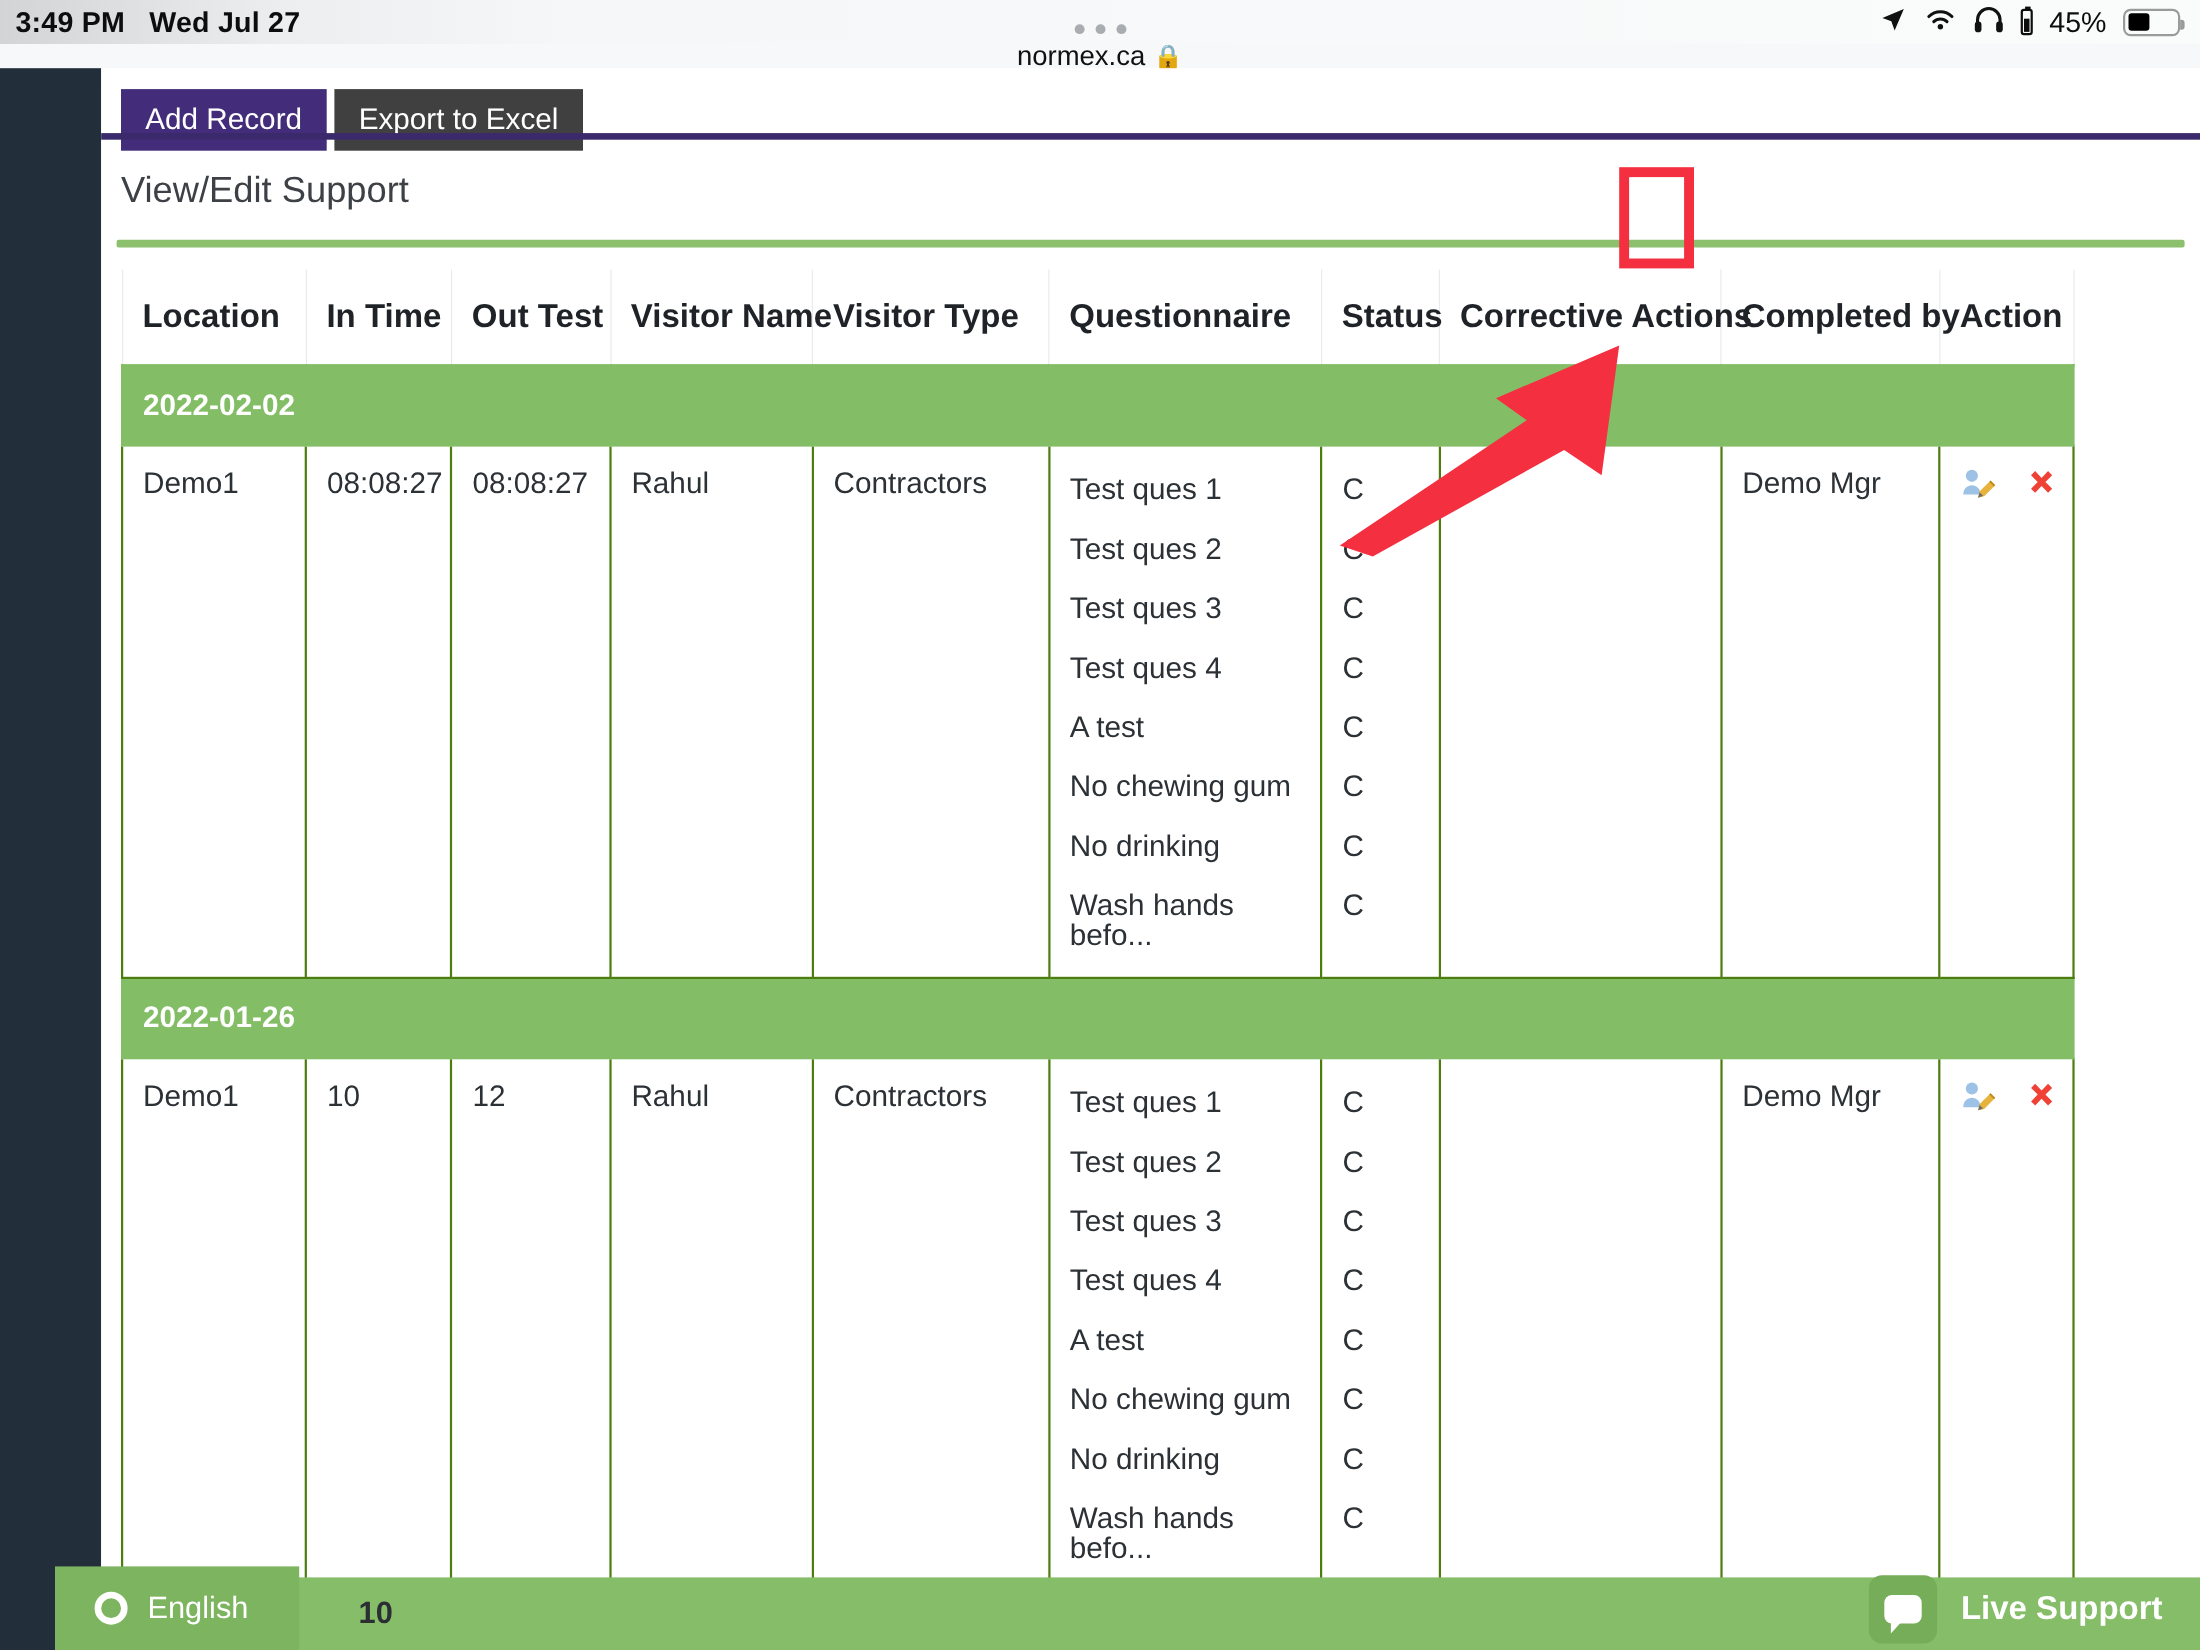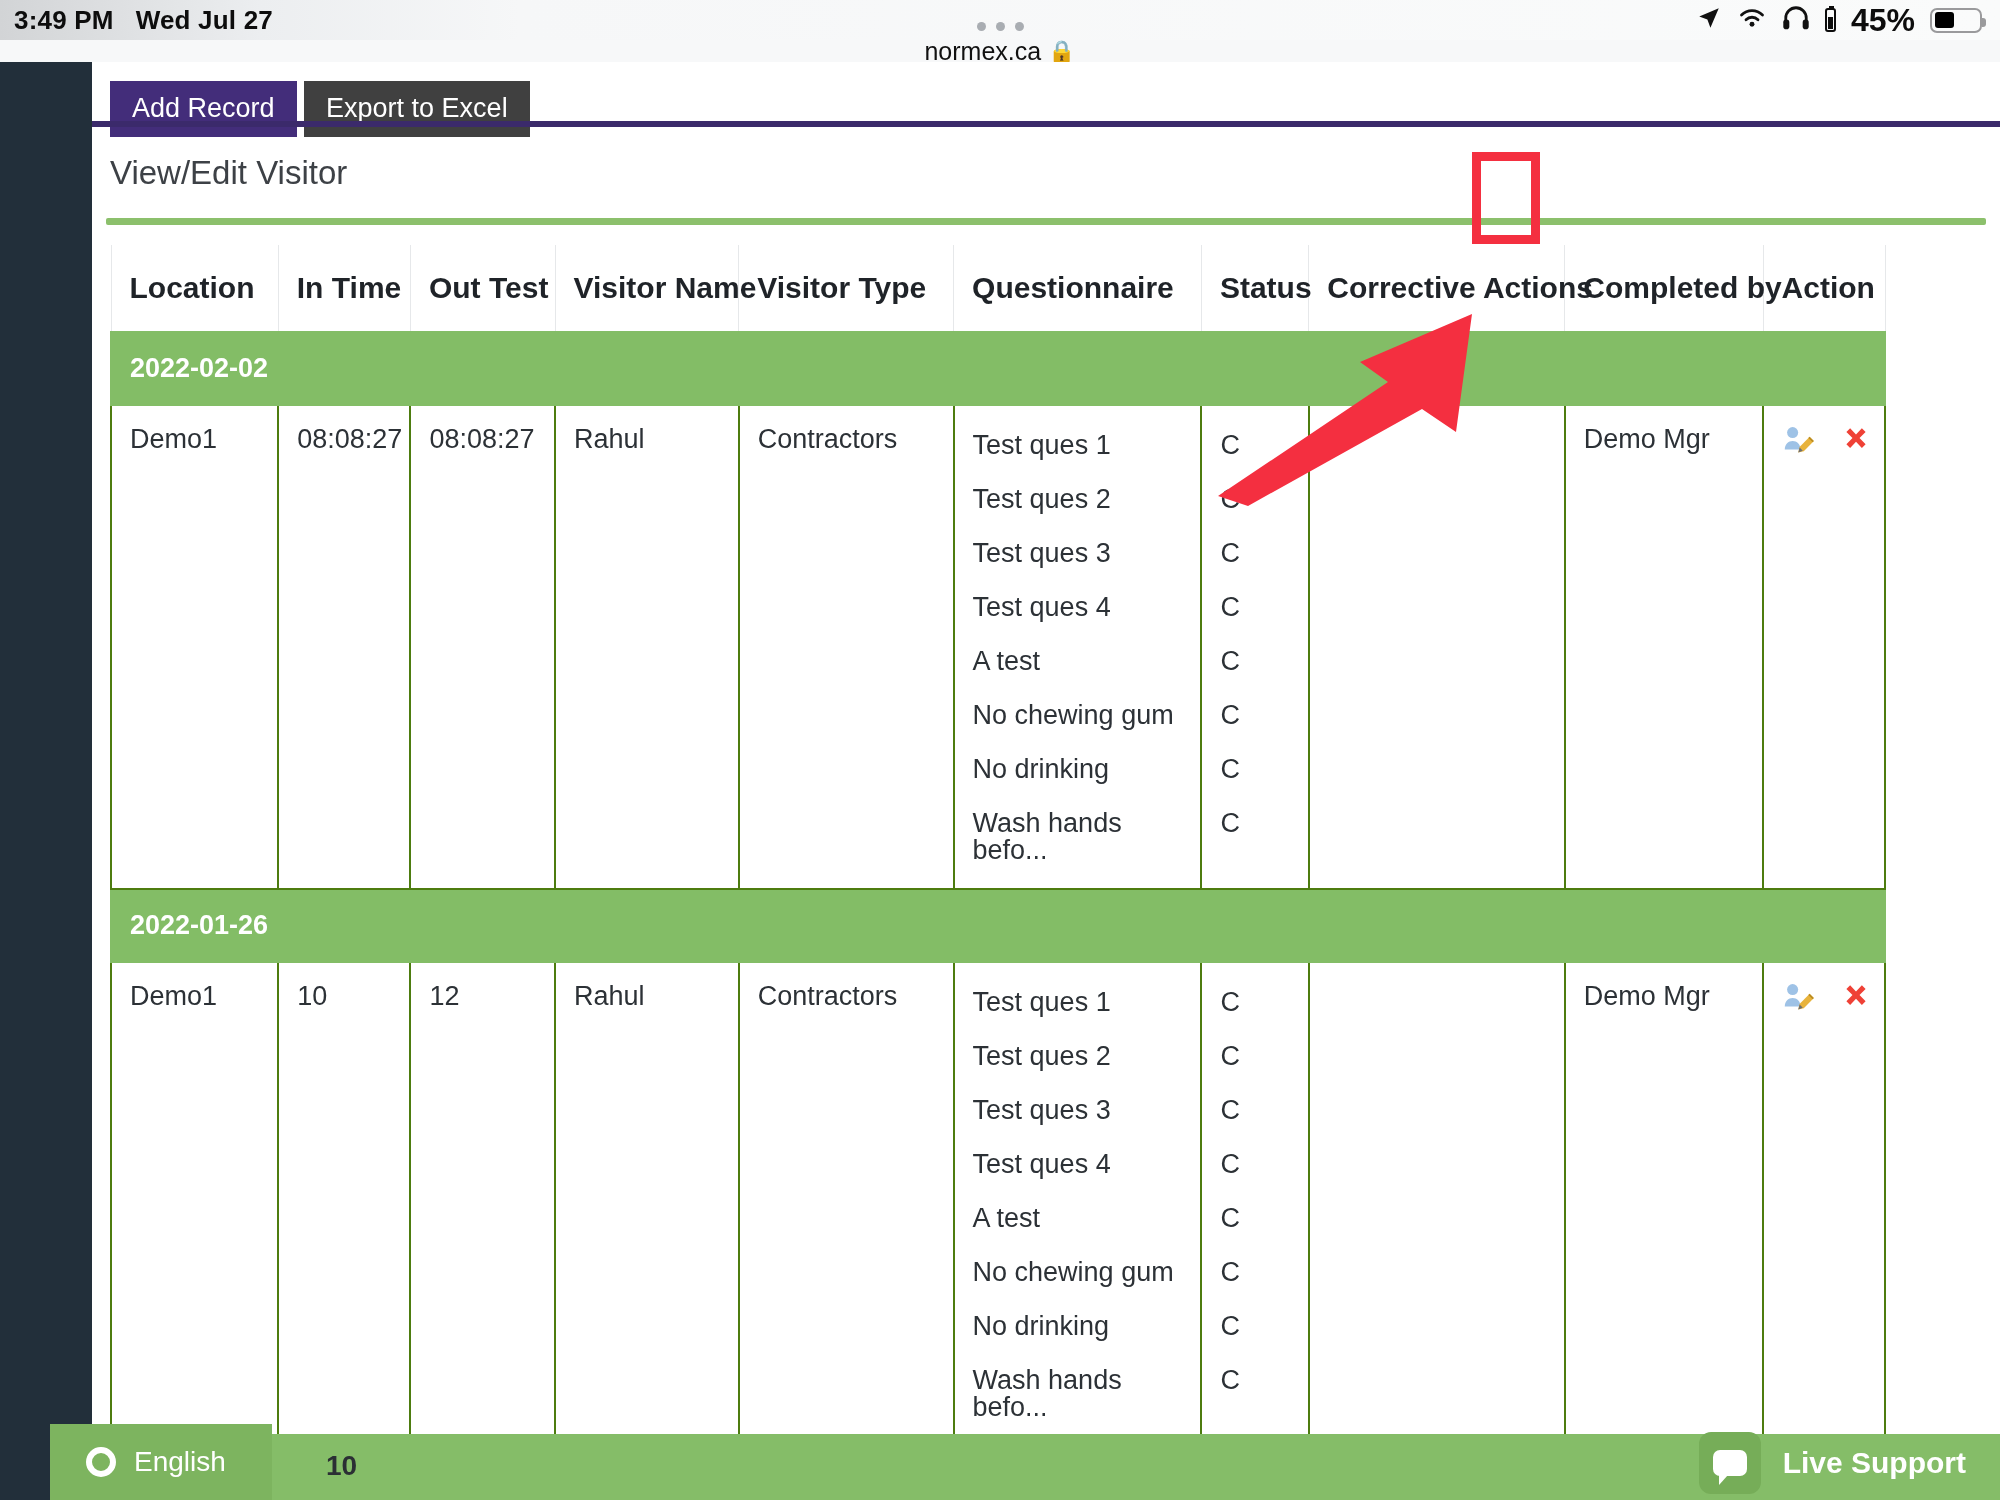--- a/index.html
+++ b/index.html
@@ -18,21 +18,21 @@
     background: linear-gradient(to right, #d2d4d6 0px, #eceef0 260px, #f6f7f8 520px, #fafbfb 100%);
     display: flex; align-items: center;
   }
   .sb-left { display: flex; align-items: baseline; gap: 22px; padding-left: 14px; }
   .sb-time { font-size: 26px; font-weight: 600; color: #0d0d0d; letter-spacing: .2px; }
   .sb-date { font-size: 26px; font-weight: 600; color: #0d0d0d; letter-spacing: .2px; }
   .sb-right {
     position: absolute; right: 18px; top: 0; height: 40px;
     display: flex; align-items: center; gap: 15px;
   }
-  .sb-pct { font-size: 32px; font-weight: 700; color: #0d0d0d; }
+  .sb-pct { font-size: 26px; font-weight: 400; color: #0d0d0d; }
   .batt-outline {
     width: 52px; height: 25px; border: 2.5px solid #9a9a9c; border-radius: 7px;
     position: relative; display: flex; align-items: center; padding: 2.5px;
   }
   .batt-outline::after {
     content: ""; position: absolute; right: -6px; top: 8px;
     width: 4px; height: 9px; background: #9a9a9c; border-radius: 0 3px 3px 0;
   }
   .batt-fill { width: 45%; height: 100%; background: #000; border-radius: 3px; }
   .hp-batt { width: 11px; height: 24px; border: 2px solid #0d0d0d; border-radius: 3px; position: relative; }
@@ -205,21 +205,21 @@
   <div class="left-rail"></div>
 
   <div class="page">
 
     <div class="tabstrip">
       <button class="btn-tab btn-add">Add Record</button>
       <button class="btn-tab btn-export">Export to Excel</button>
       <div class="tab-underline"></div>
     </div>
 
-    <div class="page-title">View/Edit Visitor</div>
+    <div class="page-title">View/Edit Support</div>
     <div class="title-rule"></div>
 
     <div class="tbl-wrap">
       <table class="data">
         <colgroup>
           <col class="c-loc">
             <col class="c-in">
             <col class="c-out">
             <col class="c-vname">
             <col class="c-vtype">

